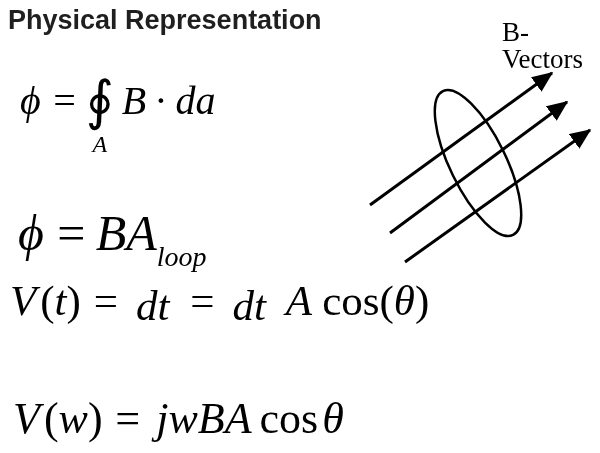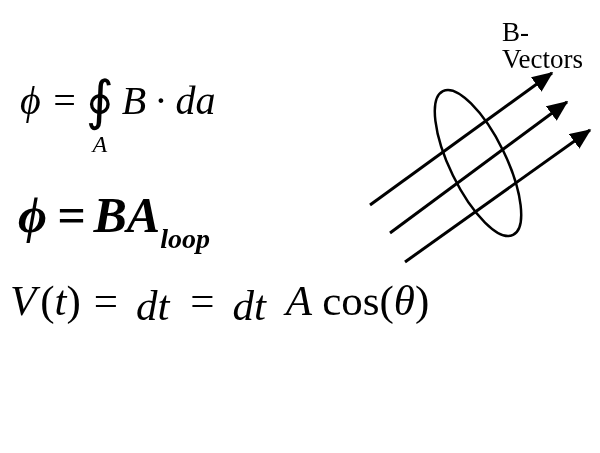--- a/index.html
+++ b/index.html
@@ -60,21 +60,21 @@
   .intsub {
     position: absolute;
     top: 100%;
     left: 50%;
     transform: translateX(-50%);
     margin-top: 4px;
     font-size: 24px;
   }
 
   
-  .eq2 { left: 18px; top: 190px; font-size: 50px; line-height: 1; font-weight: bold; }
+  .eq2 { left: 18px; top: 208px; font-size: 50px; line-height: 1; }
   .eq2 .gap { margin-left: 10px; }
   .eq2 .gap-sm { margin-left: 8px; }
   .sub-lo { font-size: 28px; vertical-align: -16px; }
 
   
   .eq3 { left: 10px; top: 274px; font-size: 43px; display: flex; align-items: center; }
   .eq3 .gap { margin-left: 10px; }
   .eq3 .gap-sm { margin-left: 4px; }
   .eq3 .gap-md { margin-left: 12px; }
   .frac { display: inline-flex; flex-direction: column; align-items: center; margin-left: 8px; }
@@ -94,20 +94,21 @@
     left: 355px; top: 50px;
     width: 245px; height: 230px;
     color: var(--ink, #000000);
   }
 </style>
 </head>
 <body>
 
 <div class="slide">
 
+  <div class="title">Physical Representation</div>
 
   <div class="diag-label b-vectors-label">B-Vectors</div>
 
   <svg class="diagram-svg" viewBox="0 0 245 230" xmlns="http://www.w3.org/2000/svg" aria-hidden="true">
     <defs>
       <marker id="arrowhead" markerUnits="strokeWidth" markerWidth="8" markerHeight="6" refX="6.5" refY="3" orient="auto">
         <path d="M0,0 L7,3 L0,6 Z" fill="currentColor"></path>
       </marker>
     </defs>
     <ellipse cx="123" cy="113" rx="28" ry="80" transform="rotate(-26 123 113)" fill="none" stroke="currentColor" stroke-width="2.5"></ellipse>
@@ -145,14 +146,17 @@
     <span class="frac">
       <span class="den">dt</span>
     </span>
     <span class="gap-md">A</span>
     <span class="gap rm">cos</span>
     <span class="rm">(</span>
     <span>θ</span>
     <span class="rm">)</span>
   </div>
 
+  <div class="math eq4">
+    <span>V</span><span class="gap-sm rm">(</span><span>w</span><span class="rm">)</span><span class="gap">=</span><span class="gap-md">jwBA</span><span class="gap-xs rm">cos</span><span class="gap-sm">θ</span>
+  </div>
 
 </div>
 
 </body></html>

